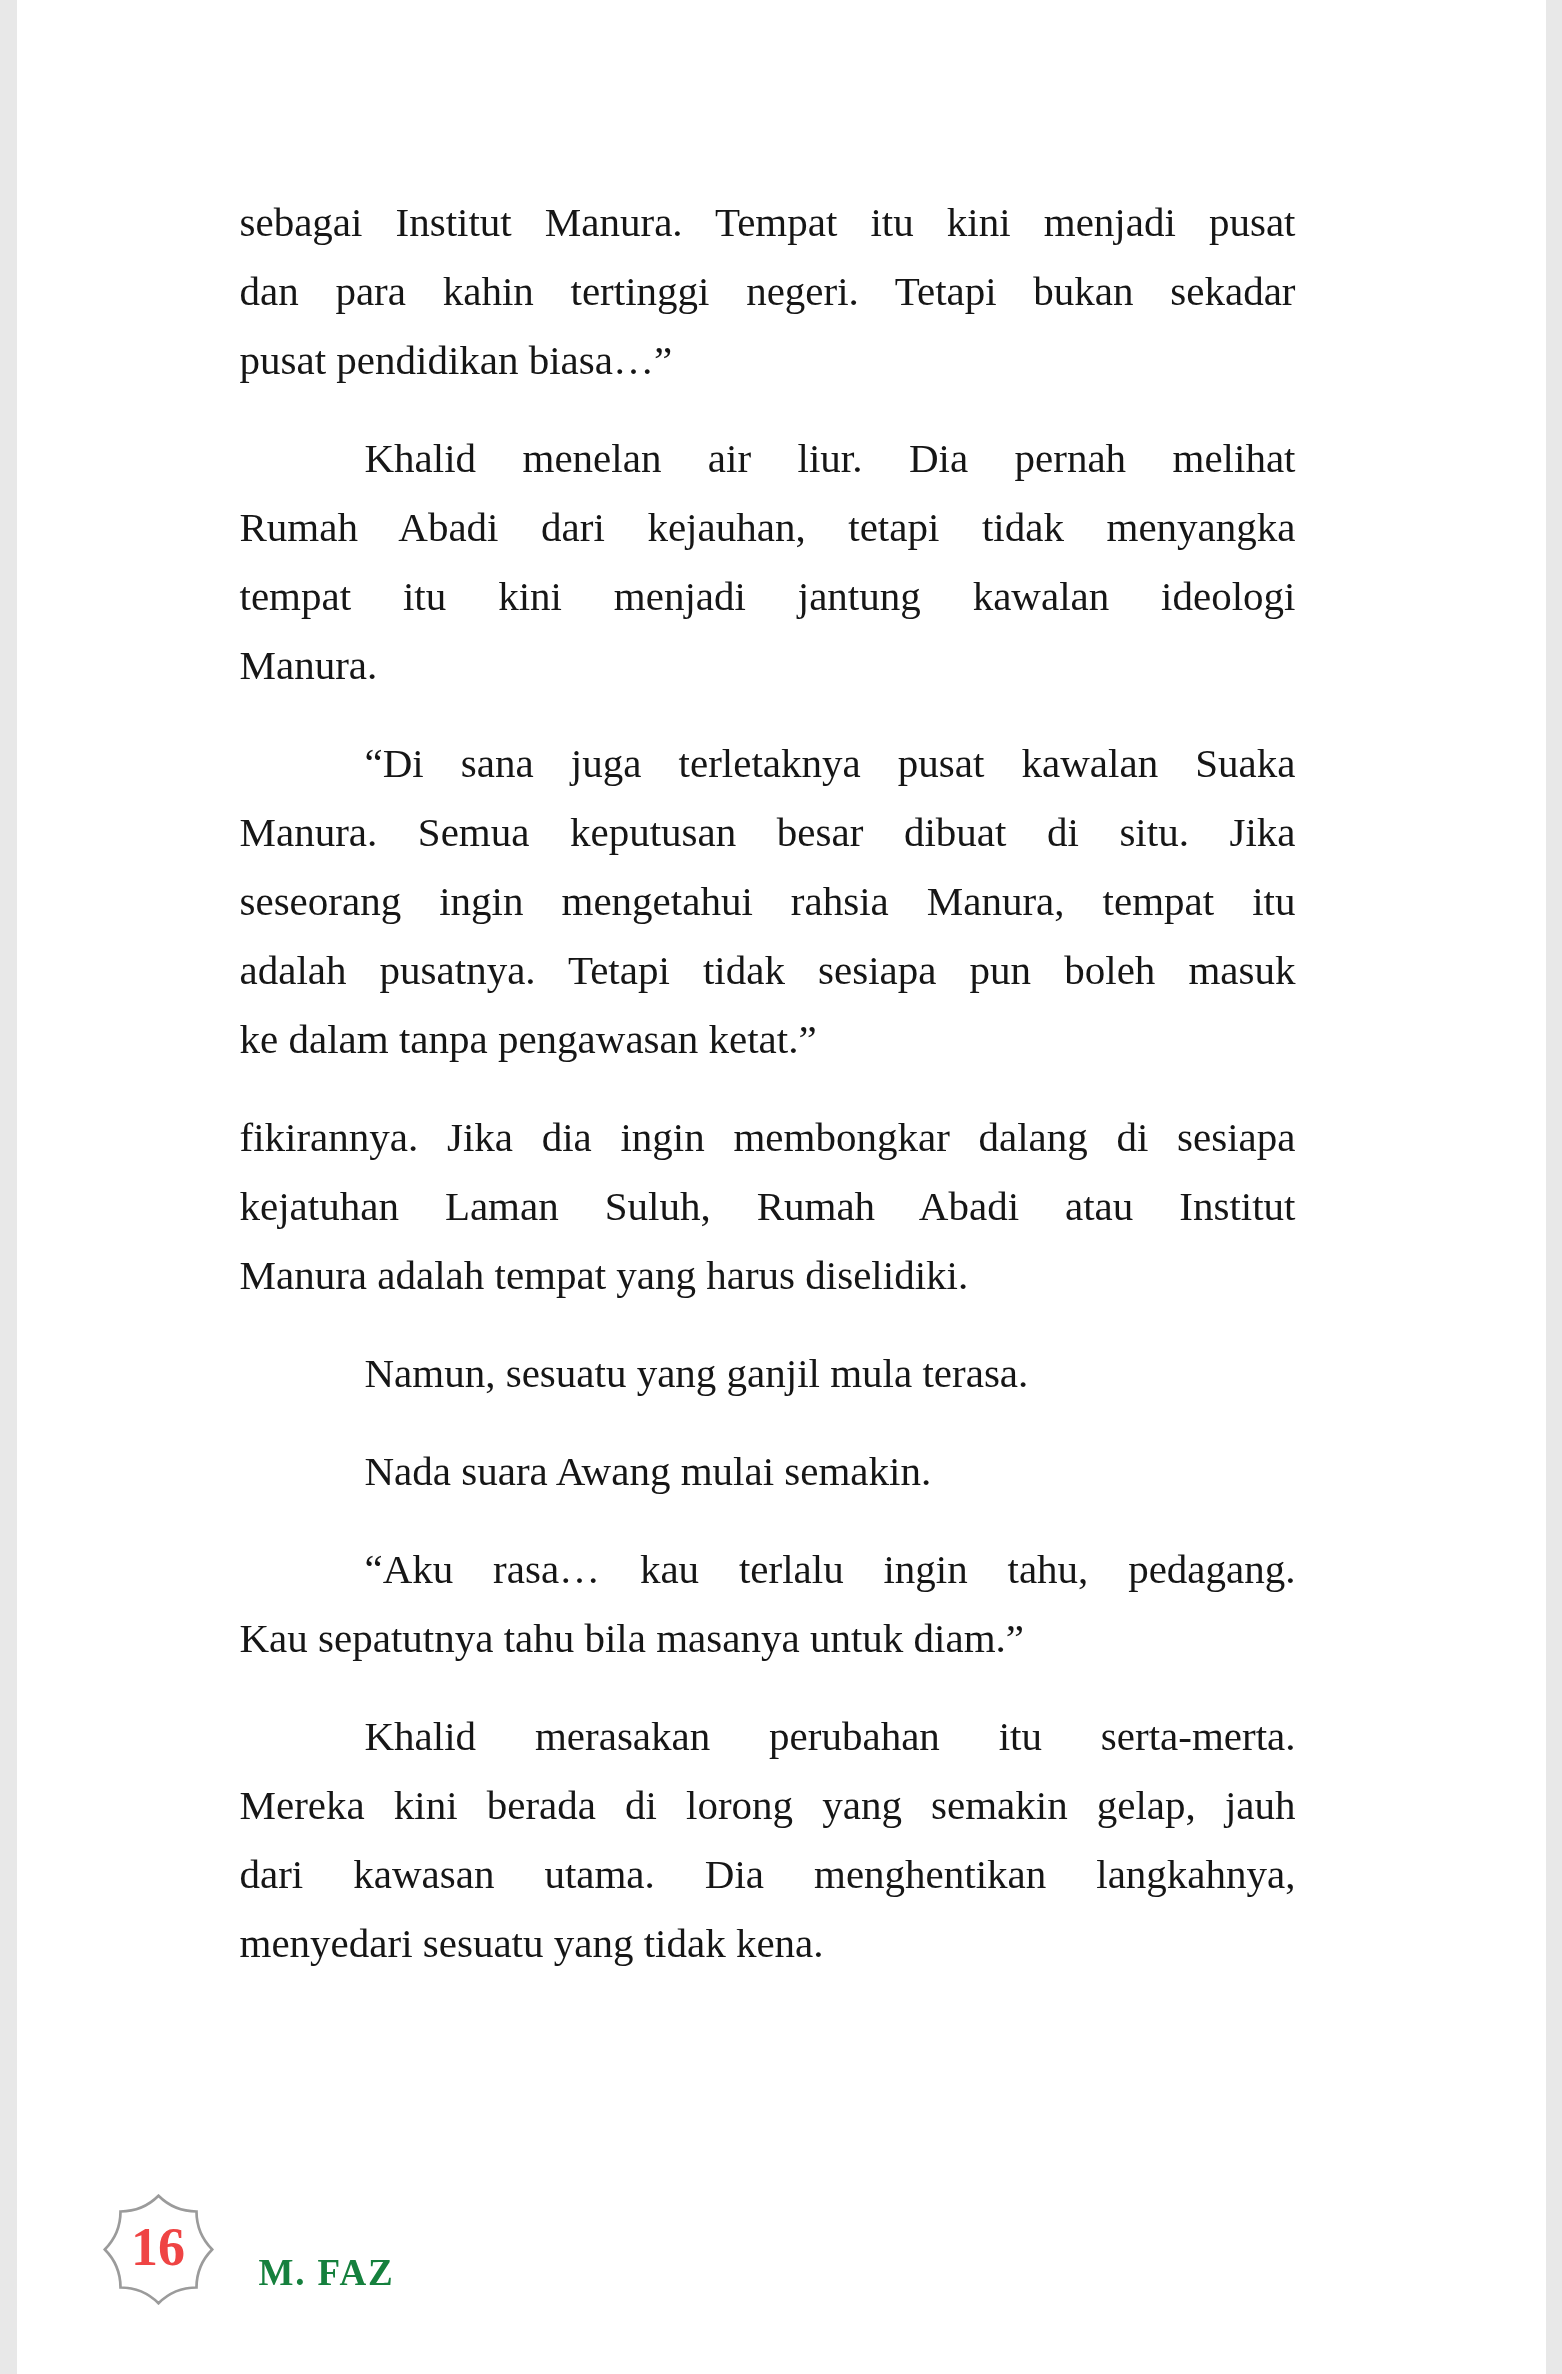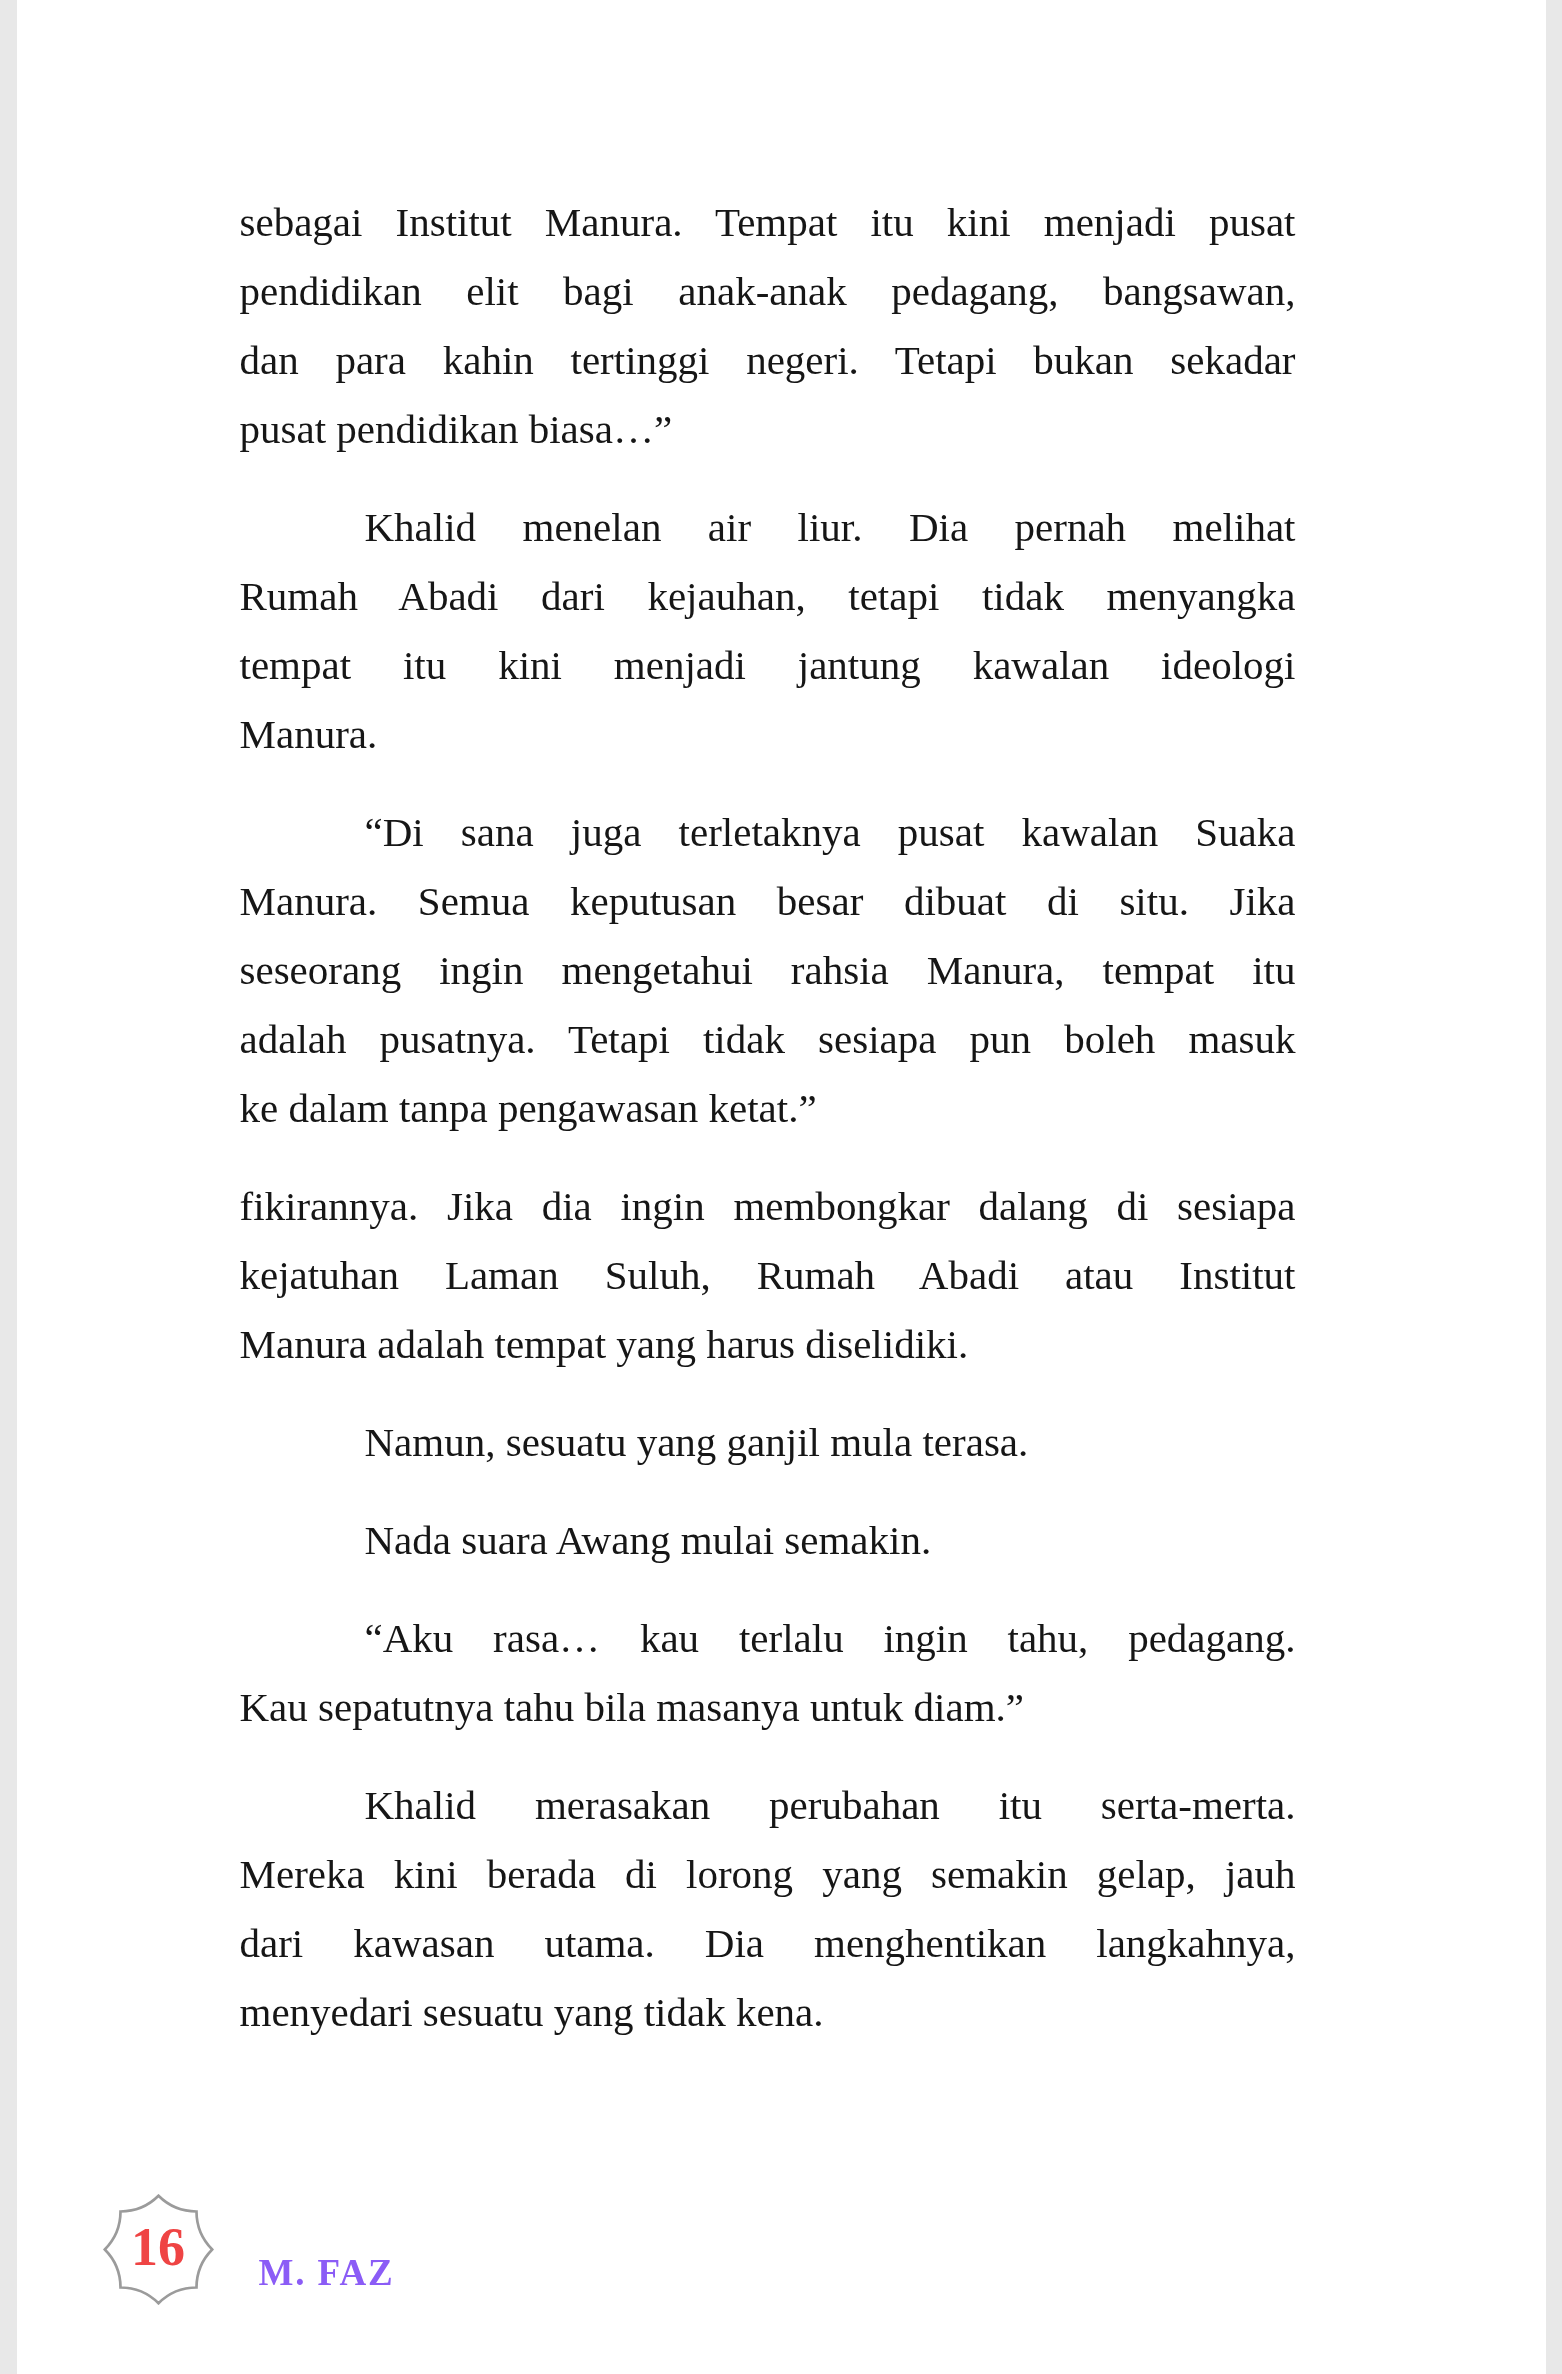--- a/index.html
+++ b/index.html
@@ -51,34 +51,33 @@
     align-items: center;
     justify-content: center;
     font-size: 54px;
     font-weight: 700;
     color: #ef4444;
   }
   .author {
     font-size: 37px;
     font-weight: 700;
     letter-spacing: 1.9px;
-    color: #8b5cf6;
+    color: #15803d;
     padding-bottom: 1.9px;
     margin-top: 48px;
   }
 </style>
 </head>
 <body>
 
 <div class="page">
 
   <div class="text-block">
       <div class="para">
         <div class="line first">sebagai Institut Manura. Tempat itu kini menjadi pusat</div>
-        <div class="line">pendidikan elit bagi anak-anak pedagang, bangsawan,</div>
         <div class="line">dan para kahin tertinggi negeri. Tetapi bukan sekadar</div>
         <div class="line last">pusat pendidikan biasa…”</div>
       </div>
       <div class="para indent">
         <div class="line first">Khalid menelan air liur. Dia pernah melihat</div>
         <div class="line">Rumah Abadi dari kejauhan, tetapi tidak menyangka</div>
         <div class="line">tempat itu kini menjadi jantung kawalan ideologi</div>
         <div class="line last">Manura.</div>
       </div>
       <div class="para indent">

